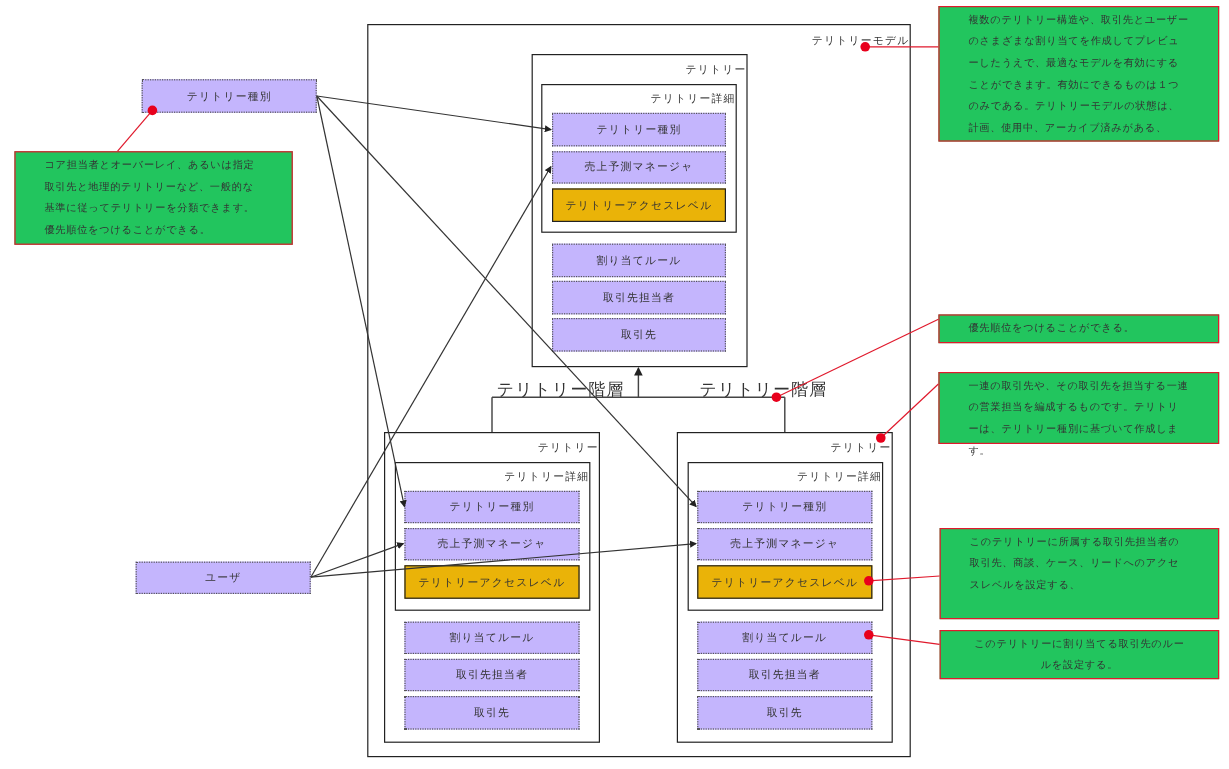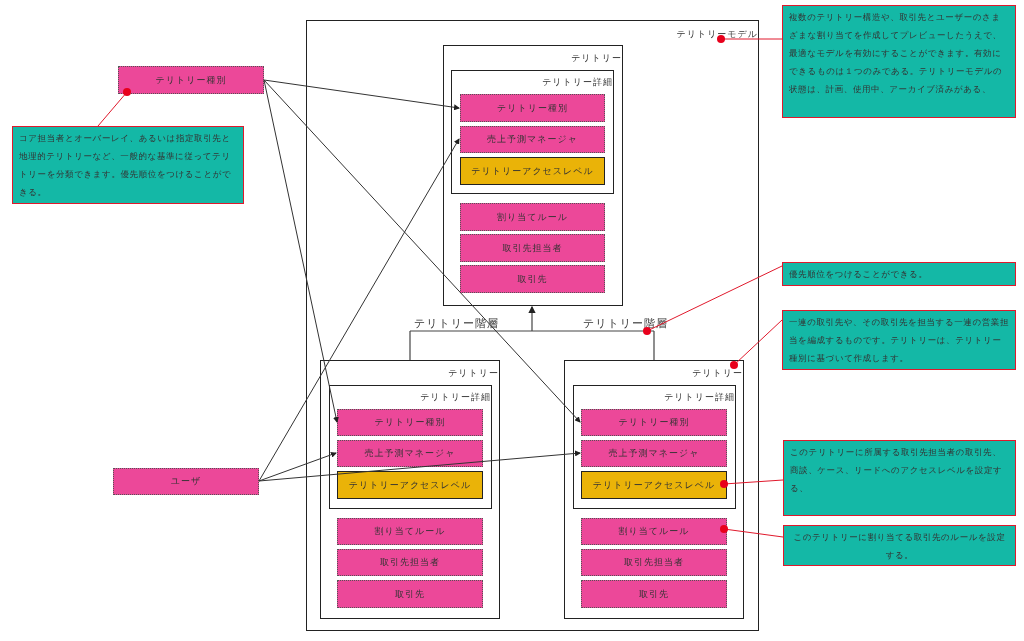--- a/index.html
+++ b/index.html
@@ -1,26 +1,26 @@
 <!DOCTYPE html>
 <html><head>
 <meta charset="utf-8">
 <style>
   html, body { margin: 0; padding: 0; background: #ffffff; }
   body { width: 1024px; height: 641px; position: relative; overflow: hidden;
          font-family: "DejaVu Sans", sans-serif; color: #333; }
   .abs { position: absolute; box-sizing: border-box; }
   .solid { border: 1px solid #222; background: #fff; }
   .solid2 { border: 1.5px solid #222; background: #eab308; }
-  .dotted { border: 1px dotted #555; background: #ec4899; }
+  .dotted { border: 1px dotted #555; background: #c4b5fd; }
   .title { position: absolute; left: 0; right: 0; text-align: right; font-size: 9px; letter-spacing: 1px; color: #333; }
   .item { display: flex; align-items: center; justify-content: center; font-size: 9px; letter-spacing: 1px; color: #333; }
-  .note { background: #14b8a6; border: 1px solid #e0192c; font-size: 8.5px; line-height: 18px;
-          letter-spacing: 0.6px; padding: 2px 6px; color: #333; }
-  .lbl { font-size: 11px; letter-spacing: 1px; color: #333; white-space: nowrap; }
+  .note { background: #22c55e; border: 1px solid #e0192c; font-size: 8.5px; line-height: 18px;
+          letter-spacing: 0.6px; padding: 2px 24px; color: #333; }
+  .lbl { font-size: 14px; letter-spacing: 1px; color: #333; white-space: nowrap; }
   svg.overlay { position: absolute; left: 0; top: 0; pointer-events: none; }
 </style>
 </head>
 <body>
 
 <div class="abs solid" style="left:306px;top:20px;width:453px;height:611px;">
   <div class="title" style="top:7px;">テリトリーモデル</div>
 </div>
 
 <div class="abs solid" style="left:443px;top:45px;width:180px;height:261px;">

